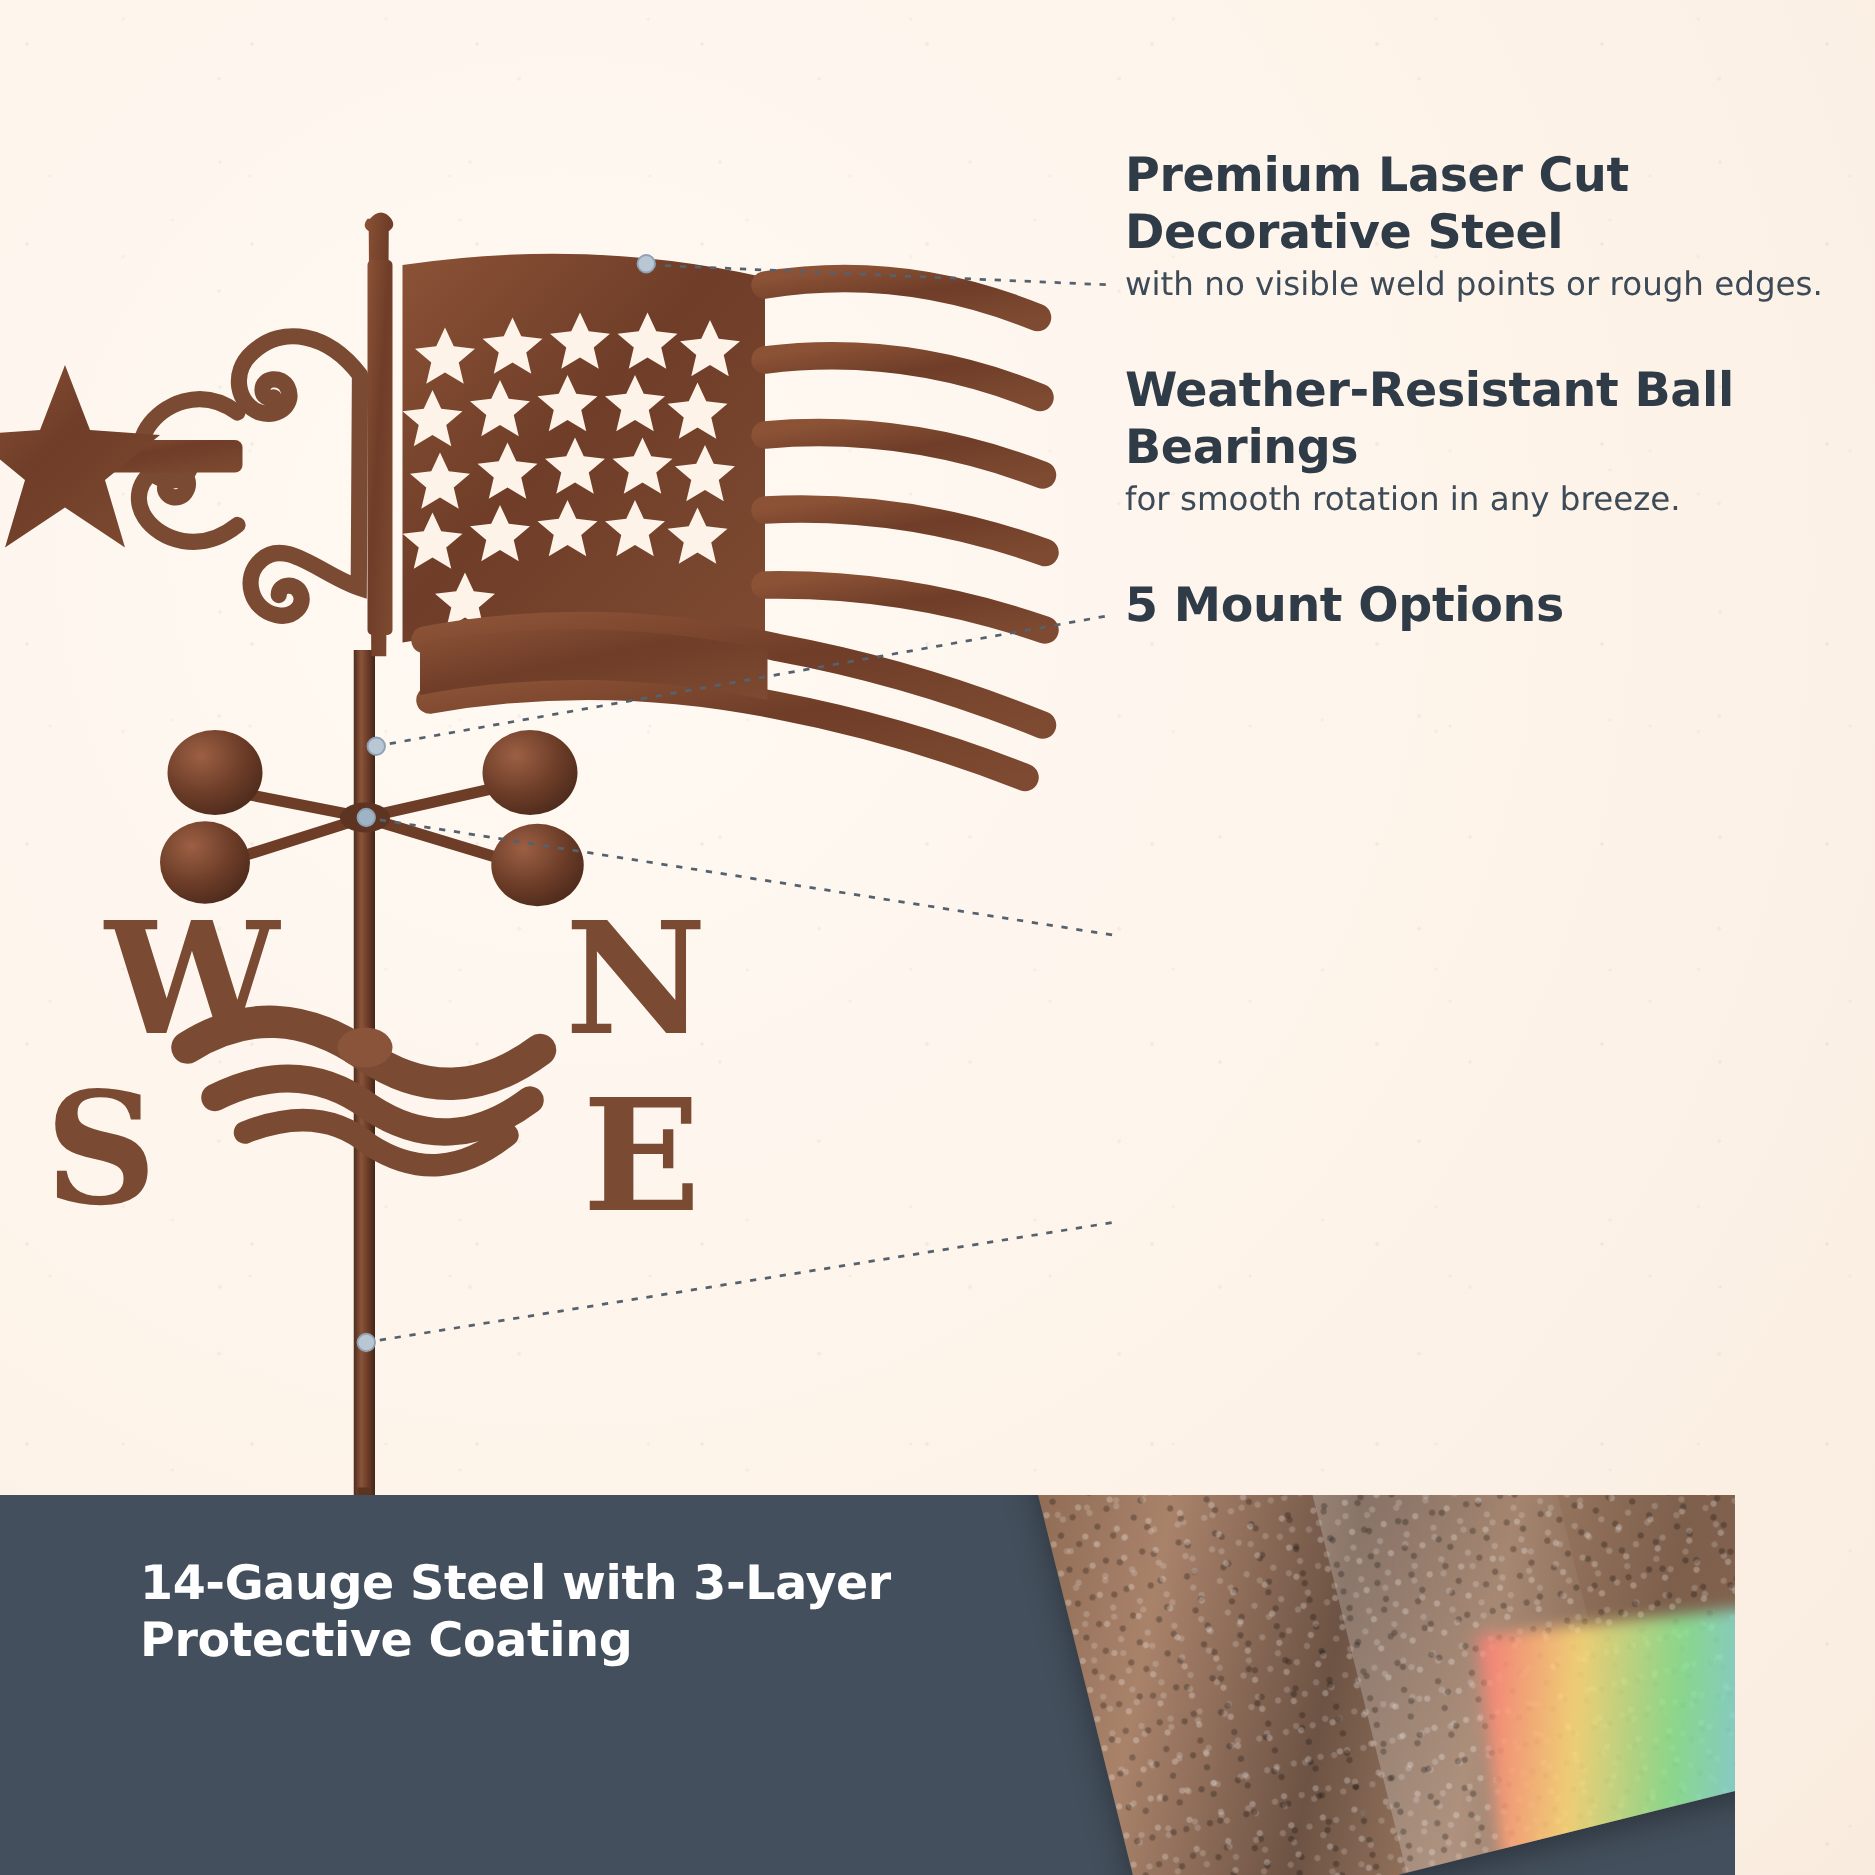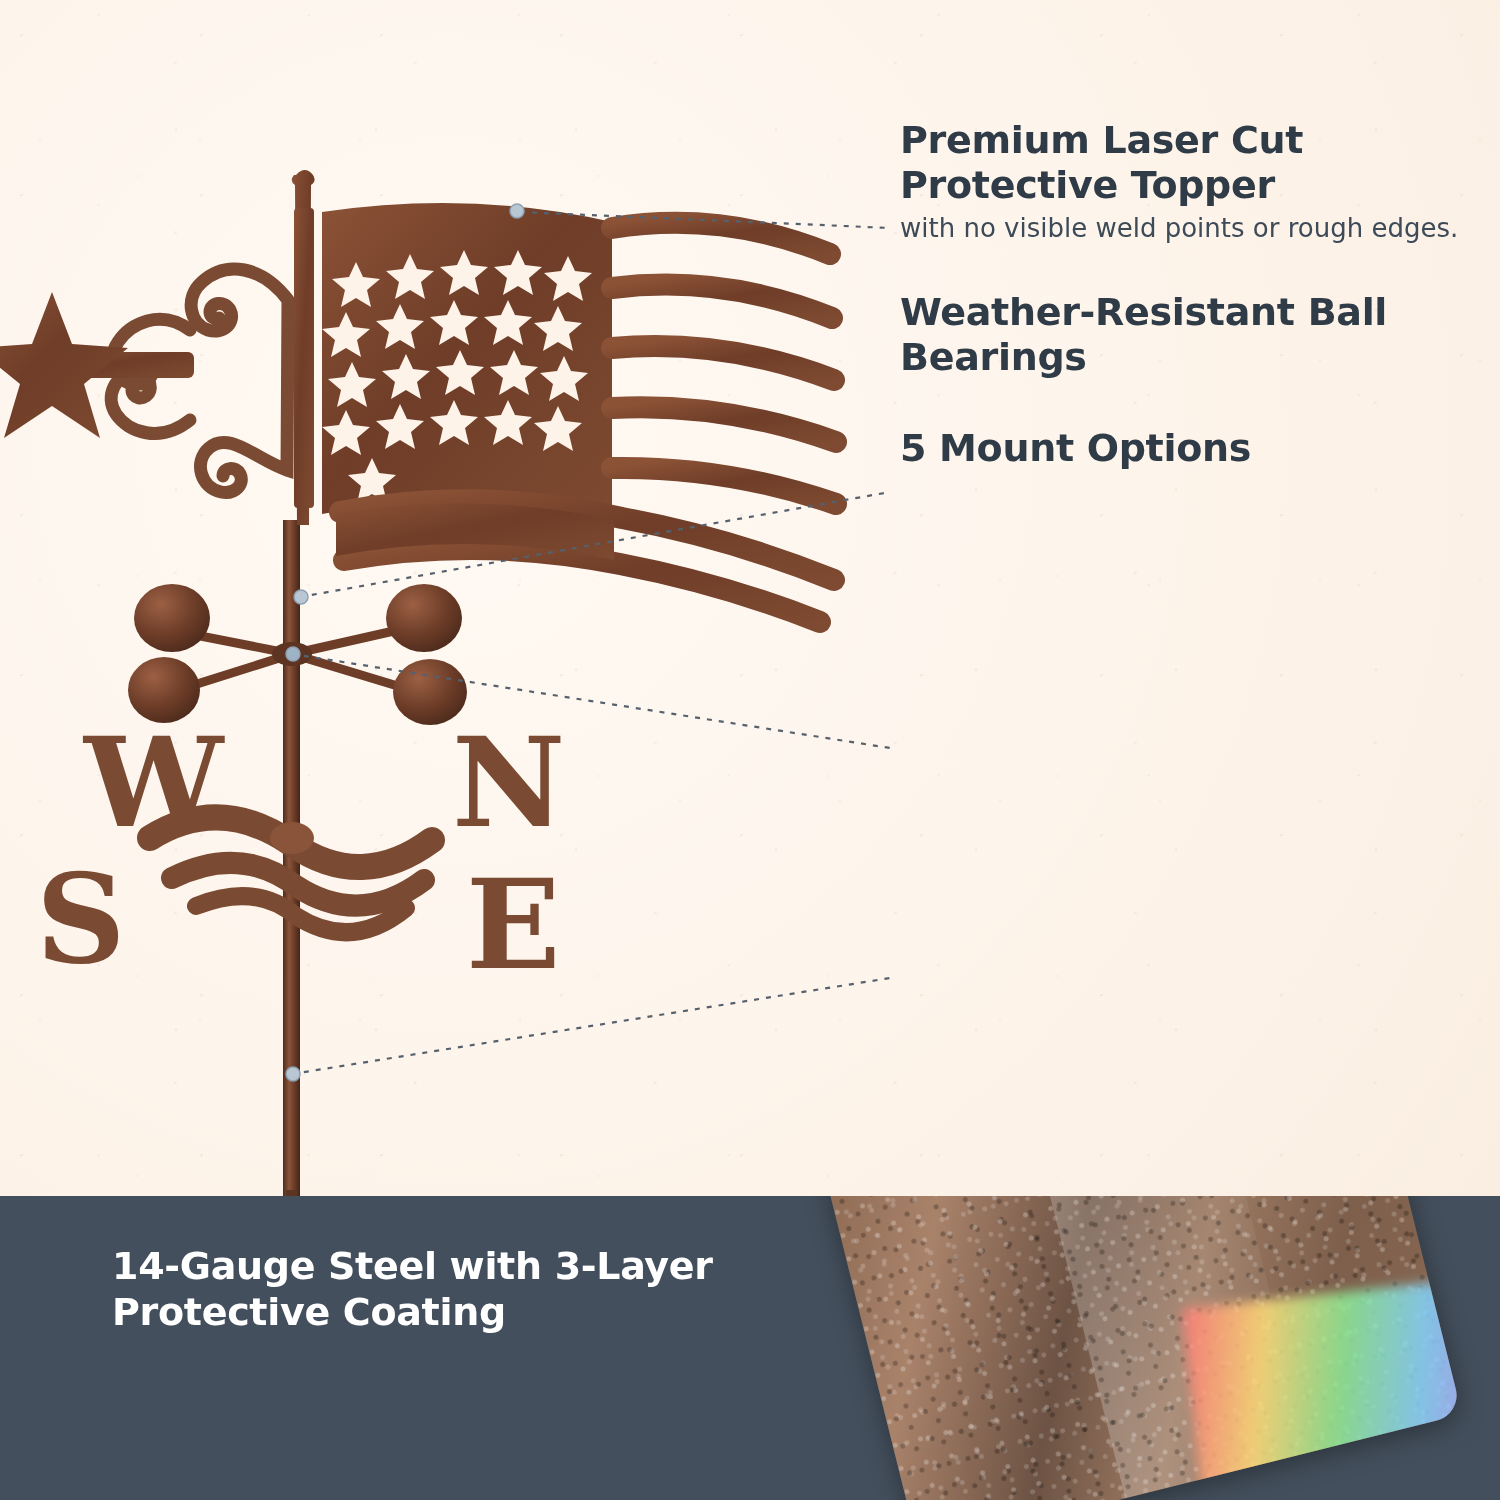--- a/index.html
+++ b/index.html
@@ -49,21 +49,21 @@
     margin-top: 4px;
   }
 
   
   .leaders { position: absolute; inset: 0; pointer-events: none; }
 
   
   .band {
     position: absolute;
     left: 0; bottom: 0;
-    width: 1500px; height: 304px;
+    width: 1388px; height: 304px;
     background: #434f5c;
     overflow: hidden;
   }
   .band-text {
     position: absolute;
     left: 112px; top: 48px;
     width: 700px;
   }
   .band-text h2 {
     color: #ffffff;
@@ -258,29 +258,30 @@
     </g>
     <circle cx="517" cy="211" r="7" fill="#b9c6d4" stroke="#8fa1b3" stroke-width="1.5"></circle>
     <circle cx="301" cy="597" r="7" fill="#b9c6d4" stroke="#8fa1b3" stroke-width="1.5"></circle>
     <circle cx="293" cy="654" r="7" fill="#9fb3c6" stroke="#8fa1b3" stroke-width="1.5"></circle>
     <circle cx="293" cy="1074" r="7" fill="#b9c6d4" stroke="#8fa1b3" stroke-width="1.5"></circle>
   </svg>
 
   <div class="features">
 
     <div class="feature">
-      <h2>Premium Laser Cut Protective Topper</h2>
+      <h2>Premium Laser Cut Decorative Steel</h2>
       <p>with no visible weld points or rough edges.</p>
     </div>
 
     <div class="feature">
     </div>
 
     <div class="feature">
       <h2>Weather-Resistant Ball Bearings</h2>
+      <p>for smooth rotation in any breeze.</p>
     </div>
 
     <div class="feature">
       <h2>5 Mount Options</h2>
     </div>
 
   </div>
 
   <div class="band">
     <div class="band-text">

